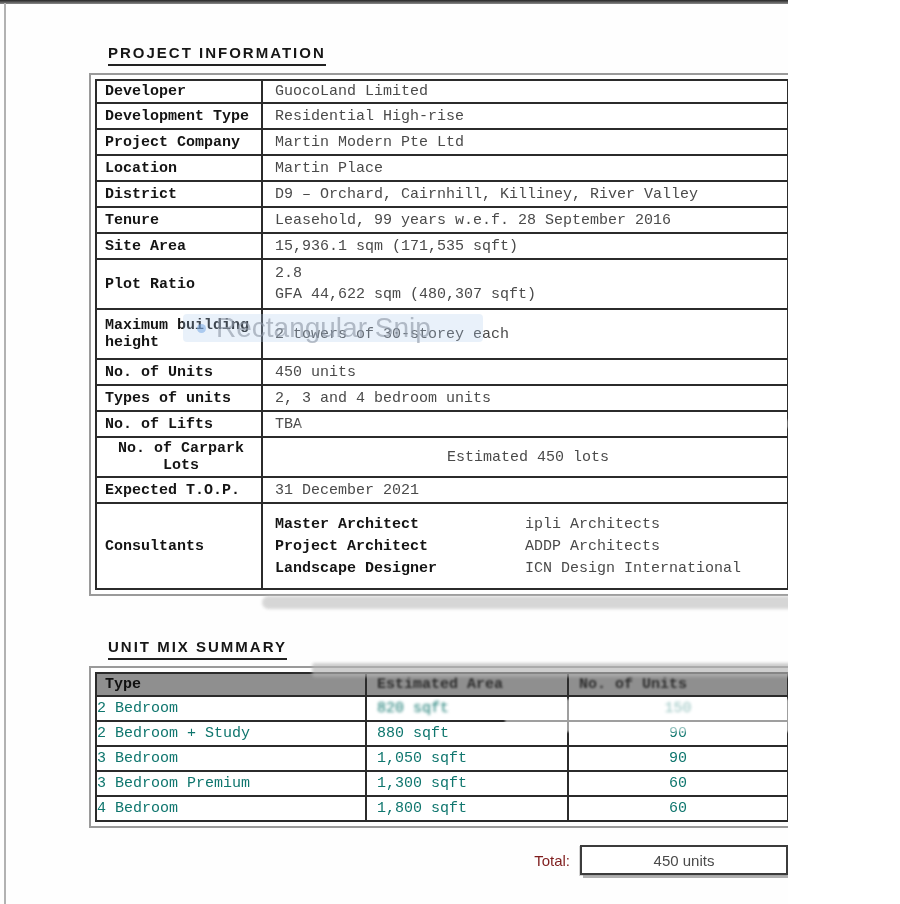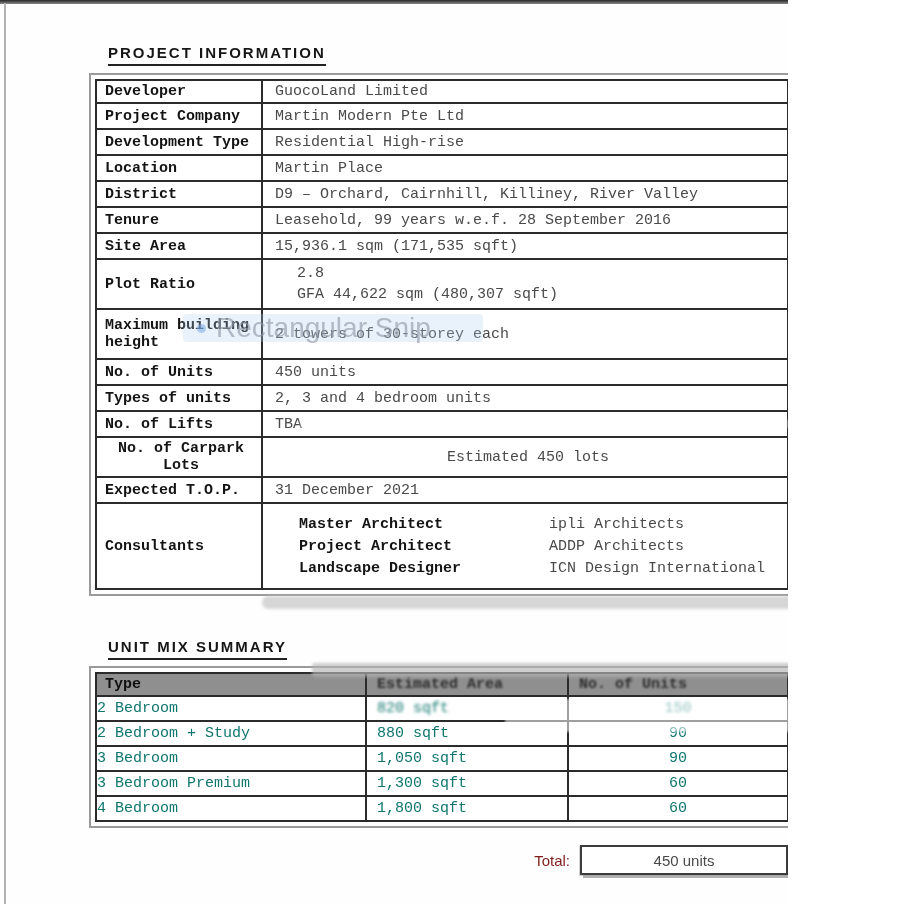--- a/index.html
+++ b/index.html
@@ -29,23 +29,23 @@
   td, th { border:2px solid #2b2b2b; vertical-align:middle; overflow:hidden; }
 
   
   .t1 .lbl { width:166px; font-weight:bold; color:#141414; font-size:15px; padding:2px 4px 2px 8px; }
   .t1 .val { color:#4a4a4a; font-size:15px; padding:2px 6px 2px 12px; }
   .t1 .r-std td { height:26px; }
   .t1 .r-first td { height:22px; }
   .t1 .r-tall td { height:50px; }
   .t1 .r-mid td { height:29px;text-align:center; }
   .t1 .r-cons td { height:86px; }
-  .val-line { line-height:21px;margin-left:22px; }
+  .val-line { line-height:21px; }
   .cons-grid { display:flex; flex-direction:column; gap:1px; padding:2px 0; }
-  .cons-row { display:flex; line-height:21px;margin-left:24px; }
+  .cons-row { display:flex; line-height:21px; }
   .cons-role { width:250px; font-weight:bold; color:#141414; }
   .cons-name { color:#4a4a4a; }
 
   
   .t2 th { background:#8f8f8f; color:#111; font-weight:bold; text-align:left; font-size:15px; height:23px; padding:2px 4px 2px 8px; }
   .t2 td { font-size:15px; color:#0f766e; height:25px; }
   .t2 .c-type  { width:270px; }
   .t2 .c-area  { width:202px; padding-left:10px; }
   .t2 .c-units { text-align:center; }
   .t2 th.c-area, .t2 th.c-units { padding-left:10px; }
@@ -92,26 +92,26 @@
   <div class="sec-title title-1">PROJECT INFORMATION</div>
 
   <div class="tbl-wrap wrap-1">
     <table class="t1">
       <tbody>
           <tr class="r-first">
         <td class="lbl">Developer</td>
         <td class="val">GuocoLand Limited</td>
       </tr>
       <tr class="r-std">
+        <td class="lbl">Development Type</td>
+        <td class="val">Residential High-rise</td>
+      </tr>
+      <tr class="r-std">
         <td class="lbl">Project Company</td>
         <td class="val">Martin Modern Pte Ltd</td>
-      </tr>
-      <tr class="r-std">
-        <td class="lbl">Development Type</td>
-        <td class="val">Residential High-rise</td>
       </tr>
       <tr class="r-std">
         <td class="lbl">Location</td>
         <td class="val">Martin Place</td>
       </tr>
       <tr class="r-std">
         <td class="lbl">District</td>
         <td class="val">D9 – Orchard, Cairnhill, Killiney, River Valley</td>
       </tr>
       <tr class="r-std">

